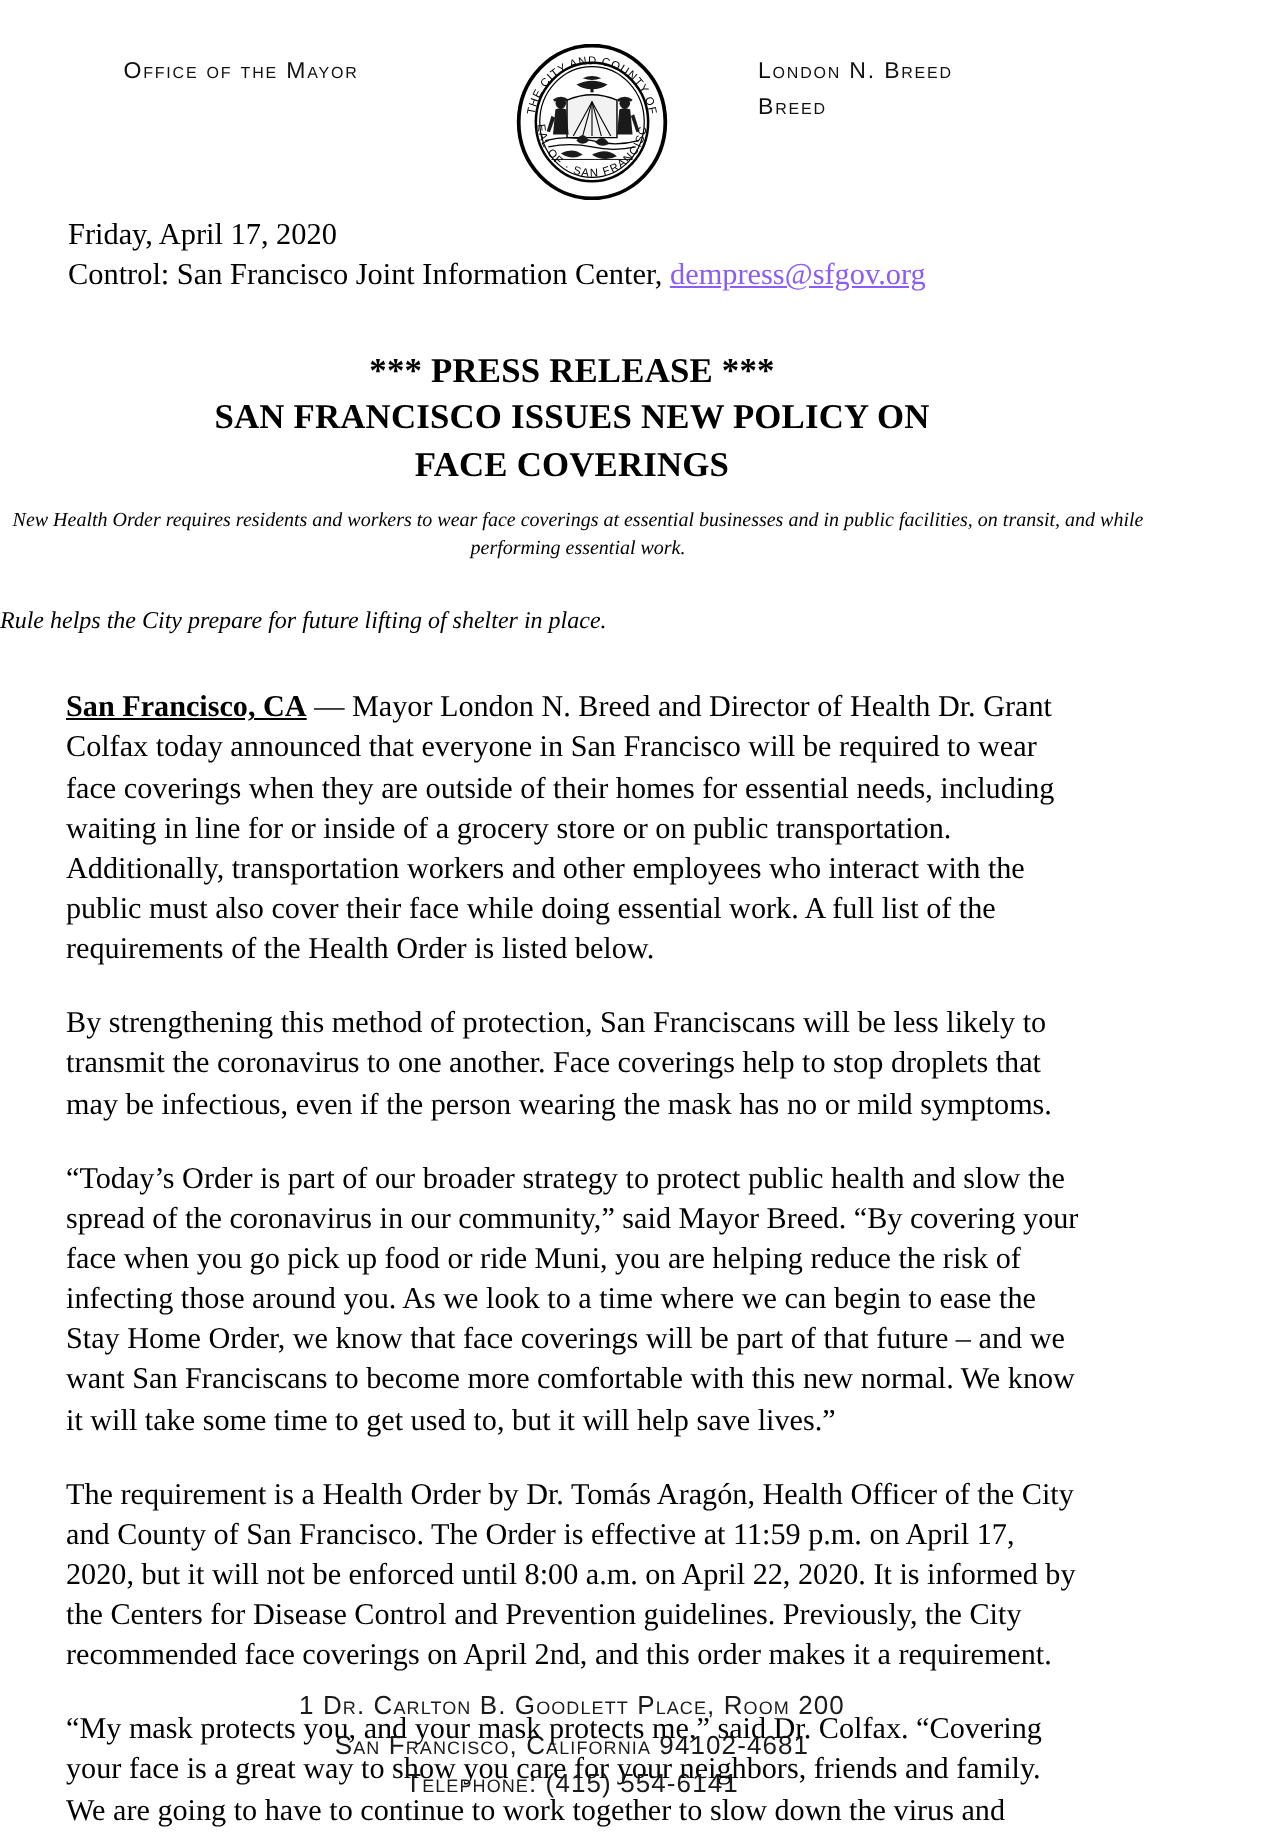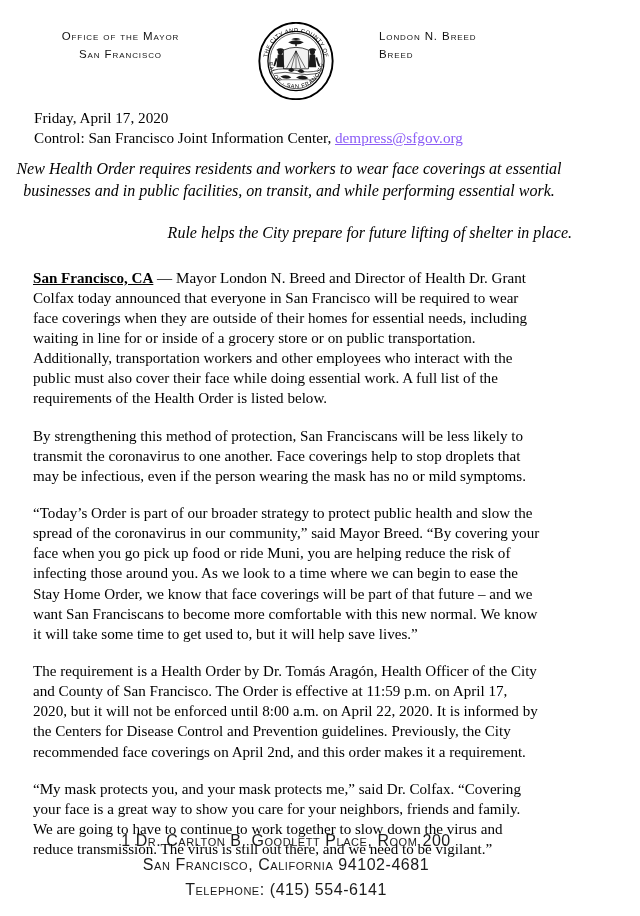--- a/index.html
+++ b/index.html
@@ -78,29 +78,29 @@
     font-size: 17.4px;
     line-height: 1.34;
     letter-spacing: 0.1px;
   }
   .title-block .stars { font-size: 17.4px; }
 
   
   .subtitle {
     text-align: center;
     font-style: italic;
-    font-size: 16px;
+    font-size: 10px;
     line-height: 1.36;
     margin: 10px auto 0 auto;
     width: 578px;
   }
   .subtitle-2 {
-    text-align: right;
+    text-align: left;
     font-style: italic;
-    font-size: 16px;
+    font-size: 12px;
     margin-top: 22px;
   }
 
   
   .body-wrap {
     margin: 26px 30px 0 33px;
     font-size: 15.1px;
     line-height: 1.335;
     text-align: left;
   }
@@ -111,38 +111,37 @@
   .lead { font-weight: bold; text-decoration: underline; }
 
   
   .footer {
     position: absolute;
     left: 0;
     right: 0;
     bottom: 14px;
     text-align: center;
     font-family: "Liberation Sans", sans-serif;
-    font-size: 16px;
+    font-size: 13px;
     font-variant: small-caps;
     letter-spacing: 0.55px;
     line-height: 1.52;
     color: #1a1a1a;
   }
   .footer div { display: block; }
 </style>
 </head>
 <body>
 
 <div class="page">
 
   <div class="letterhead">
 
     <div class="lh-block lh-left">
       <span>Office of the Mayor</span>
-      <span class="lh-line-2">San Francisco</span>
     </div>
 
     <div class="seal-wrap">
       <svg class="seal" viewBox="0 0 100 100">
         <defs>
           <path id="arcTop" d="M 13,50 A 37,37 0 0 1 87,50"></path>
           <path id="arcBot" d="M 15,50 A 35,35 0 0 0 85,50"></path>
         </defs>
         <ellipse cx="50" cy="50" rx="47" ry="49" fill="#ffffff" stroke="#000" stroke-width="2.4"></ellipse>
         <ellipse cx="50" cy="50" rx="36" ry="38" fill="#ffffff" stroke="#000" stroke-width="1.6"></ellipse>
@@ -198,20 +197,25 @@
       <span>London N. Breed</span>
       <span class="lh-line-2">Breed</span>
     </div>
   </div>
 
   <div class="release-meta">
     <div>Friday, April 17, 2020</div>
     <div><span>Control: San Francisco Joint Information Center, </span><a class="mail-link" href="#">dempress@sfgov.org</a></div>
   </div>
 
+  <div class="title-block">
+    <div class="stars">*** PRESS RELEASE ***</div>
+    <div>SAN FRANCISCO ISSUES NEW POLICY ON</div>
+    <div>FACE COVERINGS</div>
+  </div>
 
   <div class="subtitle">New Health Order requires residents and workers to wear face coverings at essential businesses and in public facilities, on transit, and while performing essential work.</div>
   <div class="subtitle-2">Rule helps the City prepare for future lifting of shelter in place.</div>
 
   <div class="body-wrap">
     <p><span class="lead">San Francisco, CA</span><span> — Mayor London N. Breed and Director of Health Dr. Grant Colfax today announced that everyone in San Francisco will be required to wear face coverings when they are outside of their homes for essential needs, including waiting in line for or inside of a grocery store or on public transportation. Additionally, transportation workers and other employees who interact with the public must also cover their face while doing essential work. A full list of the requirements of the Health Order is listed below.</span></p>
     <p>By strengthening this method of protection, San Franciscans will be less likely to transmit the coronavirus to one another. Face coverings help to stop droplets that may be infectious, even if the person wearing the mask has no or mild symptoms.</p>
     <p>“Today’s Order is part of our broader strategy to protect public health and slow the spread of the coronavirus in our community,” said Mayor Breed. “By covering your face when you go pick up food or ride Muni, you are helping reduce the risk of infecting those around you. As we look to a time where we can begin to ease the Stay Home Order, we know that face coverings will be part of that future – and we want San Franciscans to become more comfortable with this new normal. We know it will take some time to get used to, but it will help save lives.”</p>
     <p>The requirement is a Health Order by Dr. Tomás Aragón, Health Officer of the City and County of San Francisco. The Order is effective at 11:59 p.m. on April 17, 2020, but it will not be enforced until 8:00 a.m. on April 22, 2020. It is informed by the Centers for Disease Control and Prevention guidelines. Previously, the City recommended face coverings on April 2nd, and this order makes it a requirement.</p>
     <p>“My mask protects you, and your mask protects me,” said Dr. Colfax. “Covering your face is a great way to show you care for your neighbors, friends and family. We are going to have to continue to work together to slow down the virus and reduce transmission. The virus is still out there, and we need to be vigilant.”</p>

